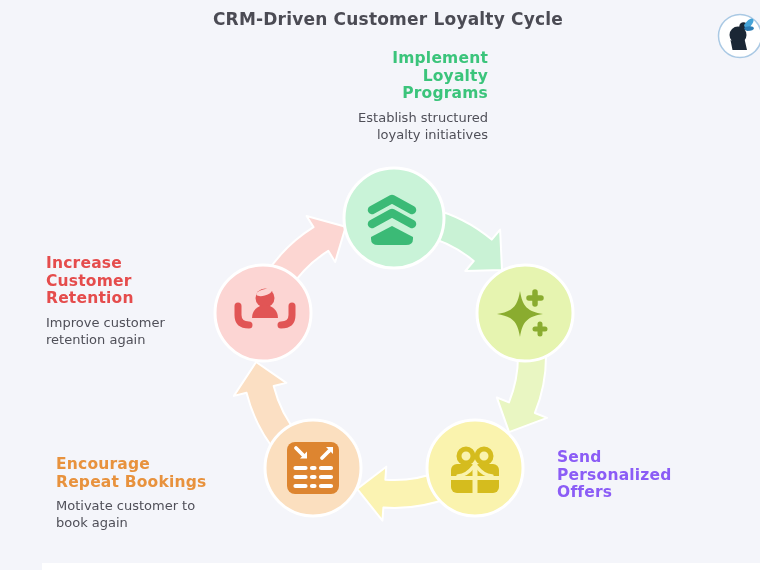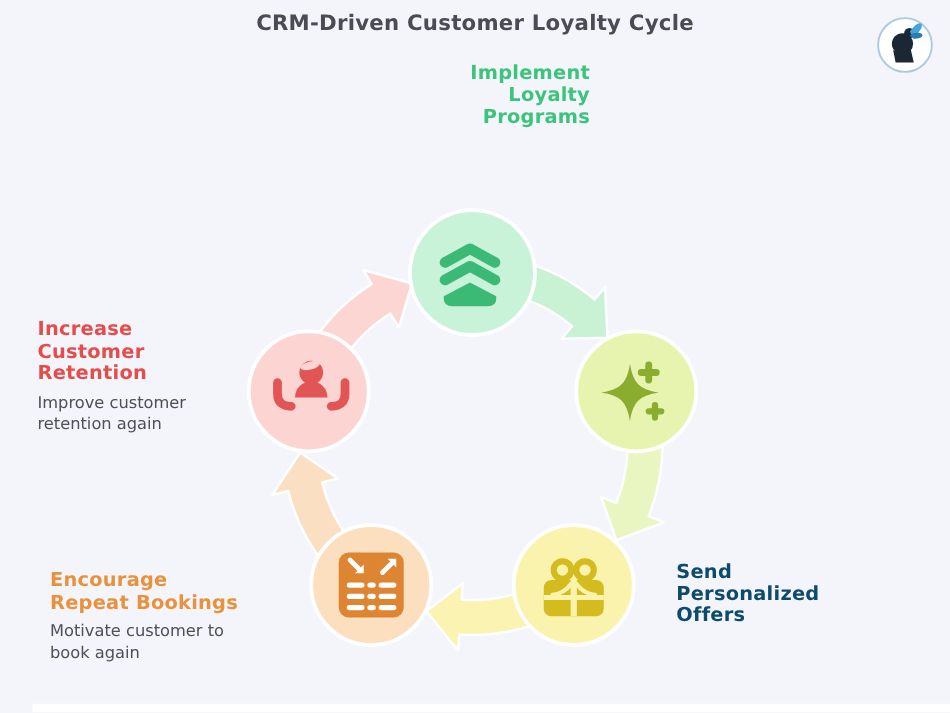--- a/index.html
+++ b/index.html
@@ -2,21 +2,21 @@
 <html><head>
 <meta charset="utf-8">
 <style>
   html,body{margin:0;padding:0;}
   body{
     width:760px;height:570px;overflow:hidden;
     background:#f4f5fa;
     font-family:"DejaVu Sans","Liberation Sans",sans-serif;
     position:relative;
   }
-  .canvas{position:absolute;inset:0;}
+  .canvas{position:absolute;inset:0;margin-left:16px;}
   .main-title{
     position:absolute;top:9px;left:0;width:100%;
     text-align:center;font-size:17px;font-weight:700;
     color:#4b4b54;letter-spacing:.2px;
   }
   .logo{
     position:absolute;top:13px;left:701px;width:46px;height:46px;
   }
   .diagram{position:absolute;top:0;left:0;}
   .node-text{position:absolute;}
@@ -122,27 +122,29 @@
         <path d="M-25 -8 L-25 1 Q-25 11 -14 11" fill="none" stroke="currentColor" stroke-width="7" stroke-linecap="round"></path>
         <path d="M29 -8 L29 1 Q29 11 18 11" fill="none" stroke="currentColor" stroke-width="7" stroke-linecap="round"></path>
       </g>
     </g>
   </svg>
 
   <div class="node-text nt-top">
     <div class="nt" style="color: rgb(59, 196, 123);">Implement
 Loyalty
 Programs</div>
+    <div class="nd">Establish structured
+loyalty initiatives</div>
   </div>
 
   <div class="node-text nt-right">
   </div>
 
   <div class="node-text nt-broffers">
-    <div class="nt" style="color: #0c4a6e;">Send
+    <div class="nt" style="color: #8b5cf6;">Send
 Personalized
 Offers</div>
   </div>
 
   <div class="node-text nt-blbook">
     <div class="nt" style="color: rgb(232, 146, 61);">Encourage
 Repeat Bookings</div>
     <div class="nd">Motivate customer to
 book again</div>
   </div>

